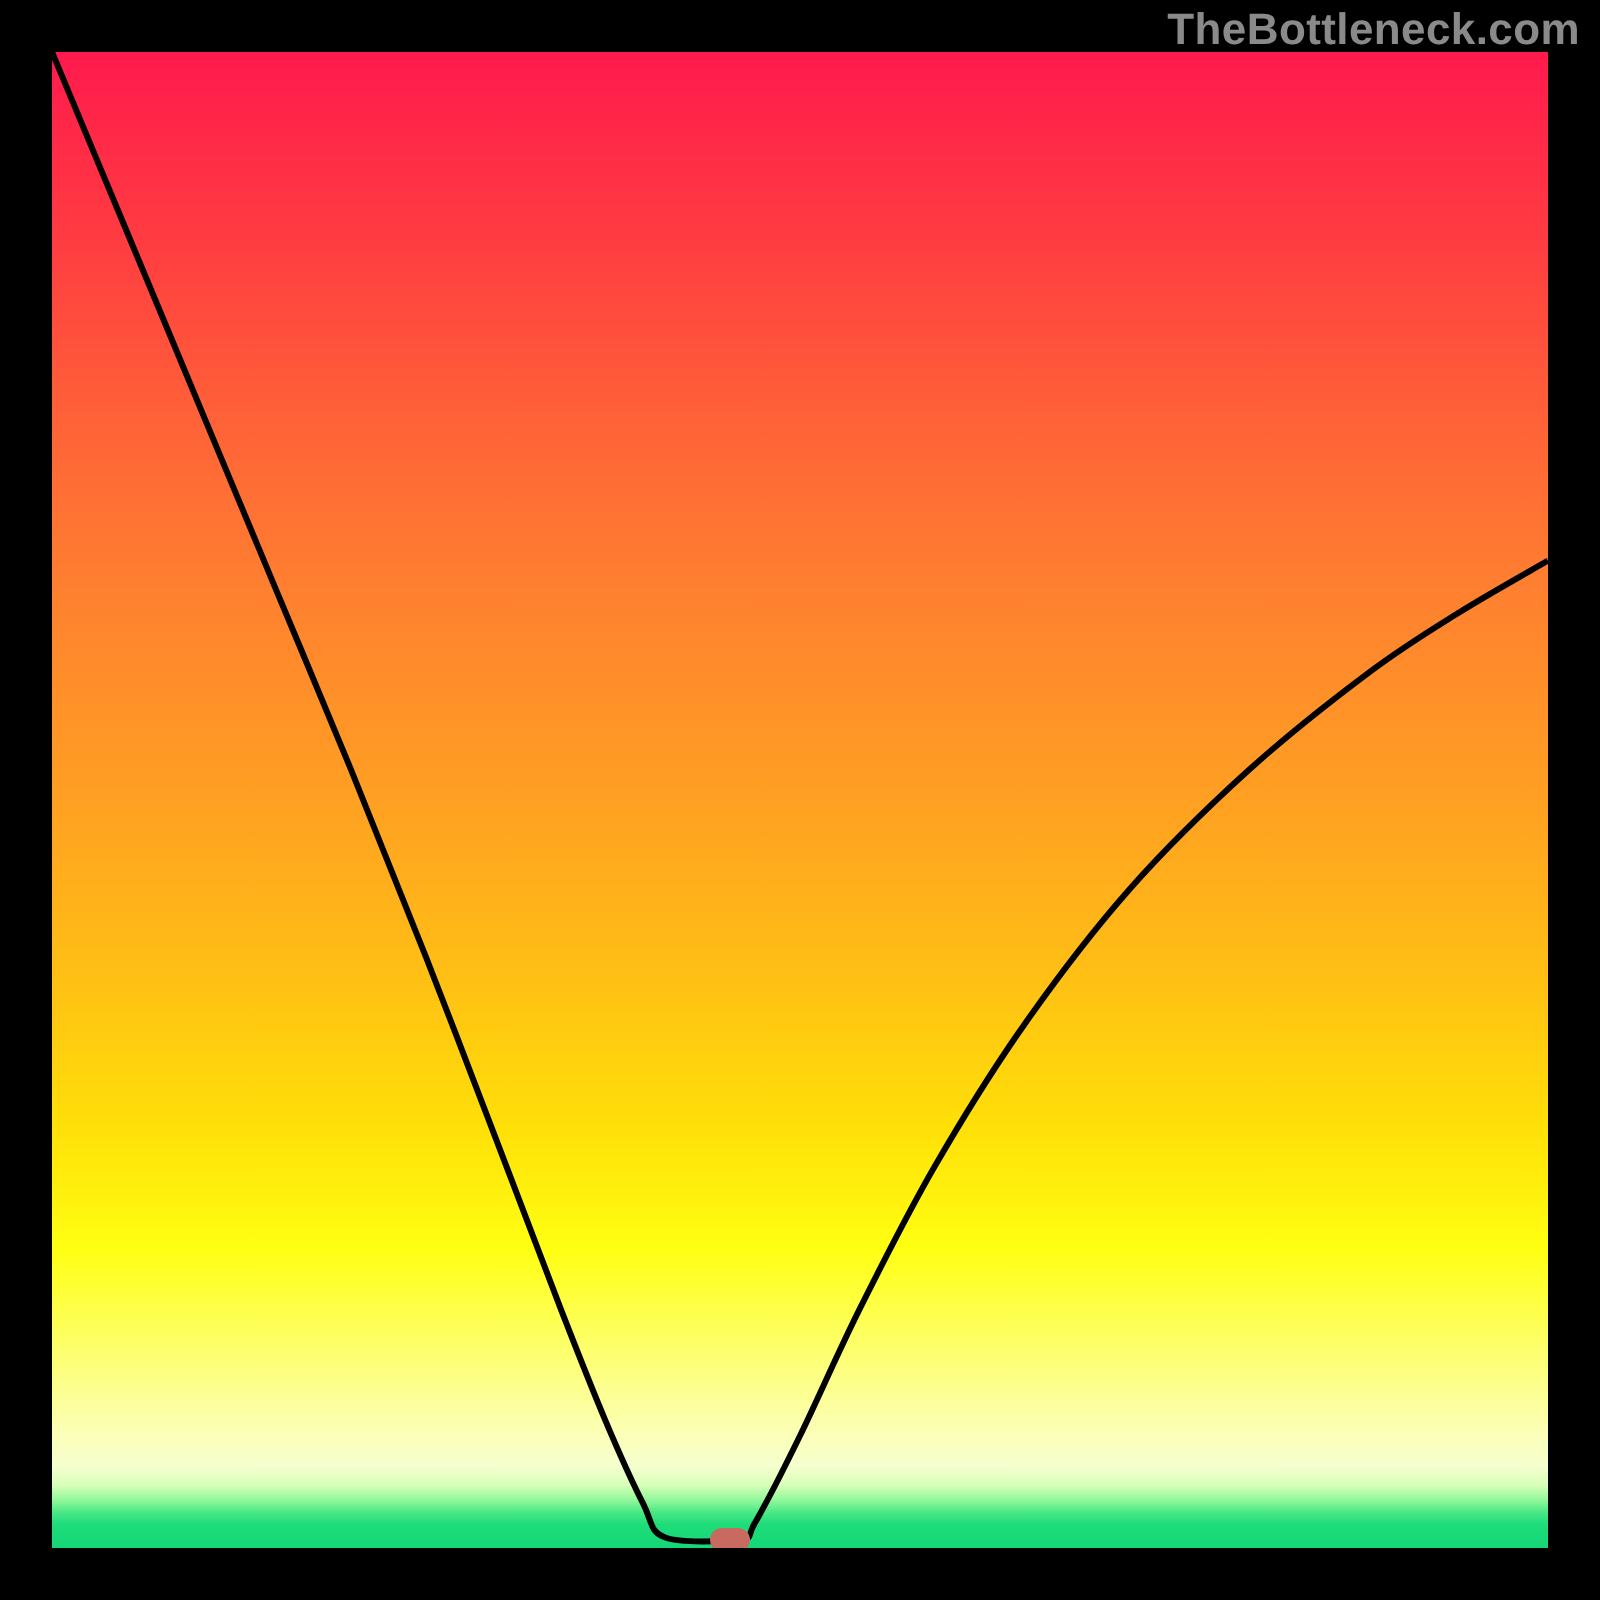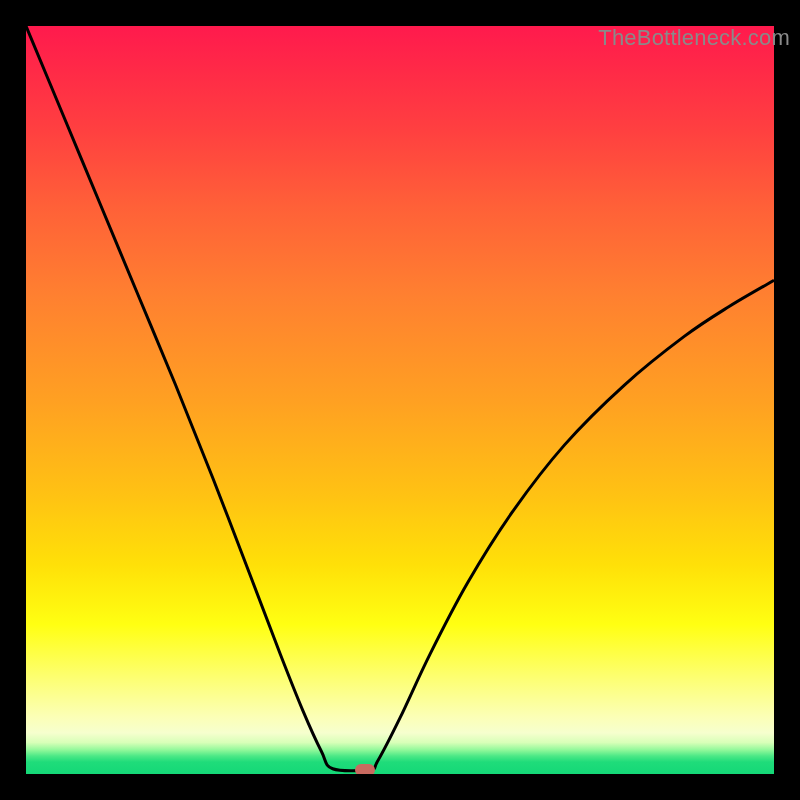--- a/index.html
+++ b/index.html
@@ -70,24 +70,23 @@
     border-radius: 6px;
     background: #c96a60;
     transform: translate(-50%, -50%);
   }
   .watermark {
     position: absolute;
     top: 2px;
     right: 10px;
     color: #8a8a8a;
     font-size: 22px;
-    font-weight: 400;
+    font-weight: 700;
     letter-spacing: 0.2px;
     user-select: none;
-    margin-top: 23px;
   }
 </style>
 </head>
 <body>
 
 <div class="frame">
   <div class="plot-area">
     <div class="gradient"></div>
     <svg class="curve" viewBox="0 0 748 748" preserveAspectRatio="none">
       <path d="M 0.00 0.00 C 6.23 14.96, 24.93 59.84, 37.40 89.76 C 49.87 119.68, 62.33 149.60, 74.80 179.52 C 87.27 209.44, 99.73 239.36, 112.20 269.28 C 124.67 299.20, 137.13 328.50, 149.60 359.04 C 162.07 389.58, 174.53 420.75, 187.00 452.54 C 199.47 484.33, 213.18 520.48, 224.40 549.78 C 235.62 579.08, 245.59 605.88, 254.32 628.32 C 263.05 650.76, 269.90 668.21, 276.76 684.42 C 283.62 700.63, 290.47 715.84, 295.46 725.56 C 300.45 735.28, 298.58 739.77, 306.68 742.76 C 314.78 745.76, 336.60 744.76, 344.08 743.51 C 351.56 742.27, 346.57 743.89, 351.56 735.28 C 356.55 726.68, 365.27 709.73, 374.00 691.90 C 382.73 674.07, 392.70 650.76, 403.92 628.32 C 415.14 605.88, 427.61 580.95, 441.32 557.26 C 455.03 533.57, 469.99 509.26, 486.20 486.20 C 502.41 463.14, 519.86 440.07, 538.56 418.88 C 557.26 397.69, 578.45 377.12, 598.40 359.04 C 618.35 340.96, 640.79 323.51, 658.24 310.42 C 675.69 297.33, 688.16 289.85, 703.12 280.50 C 718.08 271.15, 740.52 258.68, 748.00 254.32" fill="none" stroke="#000000" stroke-width="3" id="curve-path"></path>

